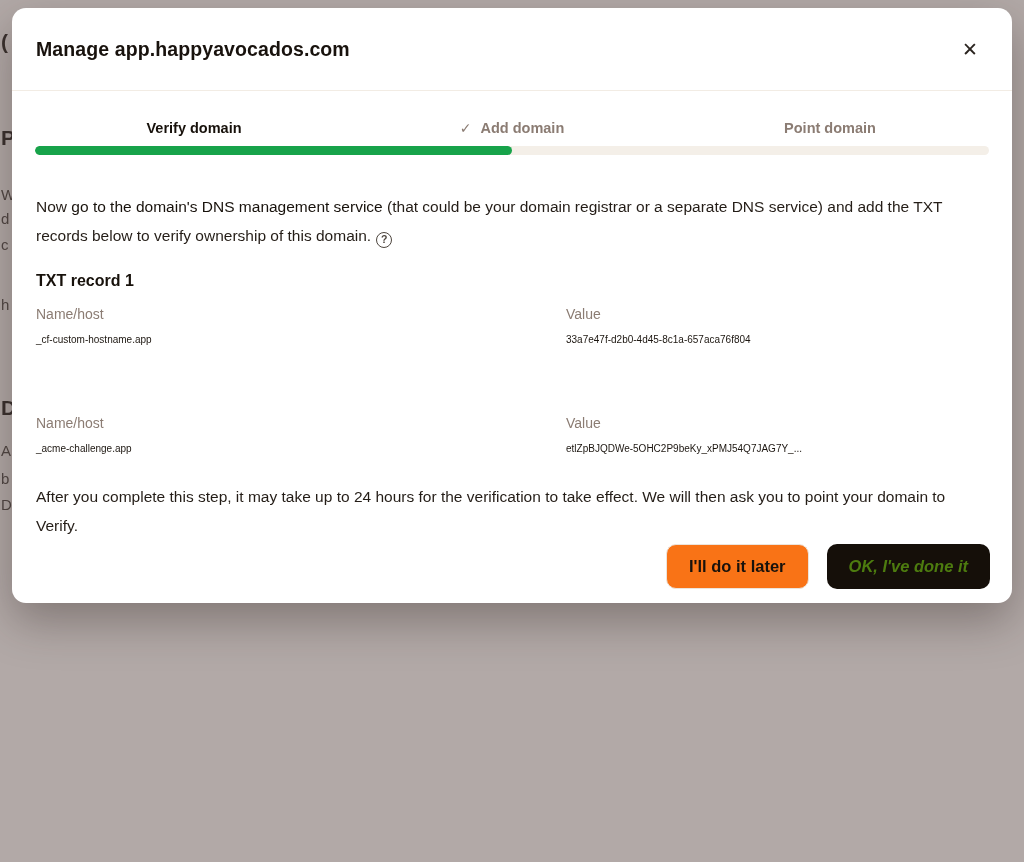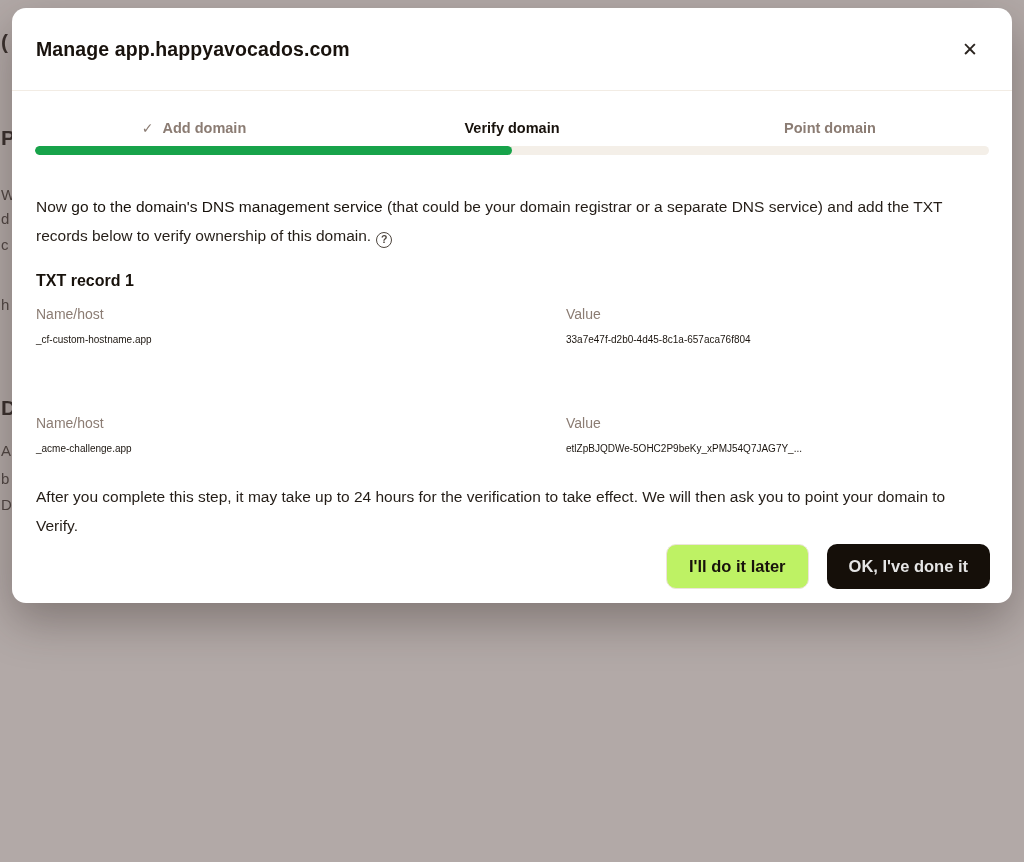--- a/index.html
+++ b/index.html
@@ -58,22 +58,22 @@
     margin-top:66px; background:#f9e18b; border-left:5px solid #eb9410;
     border-radius:8px; padding:19px 24px 20px; font-size:15.5px; line-height:29px; color:#2a2318;
   }
   .note { margin-top:28px; font-size:15.5px; line-height:29px; color:#241d17; }
 
   .actions { position:absolute; right:22px; bottom:14px; display:flex; gap:18px; }
   .btn {
     height:45px; padding:0 22px; border-radius:10px; font-size:16.5px; font-weight:700;
     display:flex; align-items:center; cursor:pointer; font-family:inherit;
   }
-  .btn-secondary { background:#bef264; border:1px solid #ece4db; color:#18120c; }
-  .btn-primary { background:#150f09; border:none; color:#e5e5e5; }
+  .btn-secondary { background:#f97316; border:1px solid #ece4db; color:#18120c; }
+  .btn-primary { background:#150f09; border:none; color:#4d7c0f;font-style:italic; }
 </style>
 </head>
 <body>
 
 <div class="backdrop">
   <span class="frag big" style="top:30px">(</span>
   <span class="frag big" style="top:126px">P</span>
   <span class="frag" style="top:186px">W</span>
   <span class="frag" style="top:210px">d</span>
   <span class="frag" style="top:236px">c</span>
@@ -87,25 +87,25 @@
 <div class="modal">
 
   <div class="header">
     <div class="title">Manage app.happyavocados.com</div>
     <button class="close-btn">
       <span>✕</span>
     </button>
   </div>
 
   <div class="steps-row">
+    <div class="step active">
+      <span>Verify domain</span>
+    </div>
     <div class="step done">
       <span class="check">✓</span><span>Add domain</span>
-    </div>
-    <div class="step active">
-      <span>Verify domain</span>
     </div>
     <div class="step">
       <span>Point domain</span>
     </div>
   </div>
 
   <div class="bar">
     <div class="bar-fill" style="width:50%"></div>
   </div>
 

